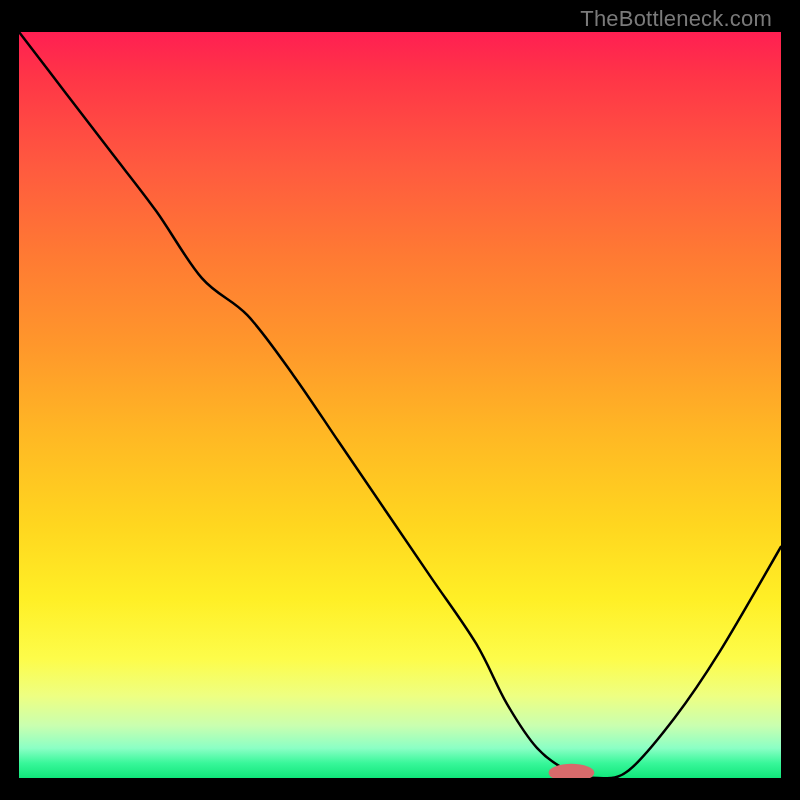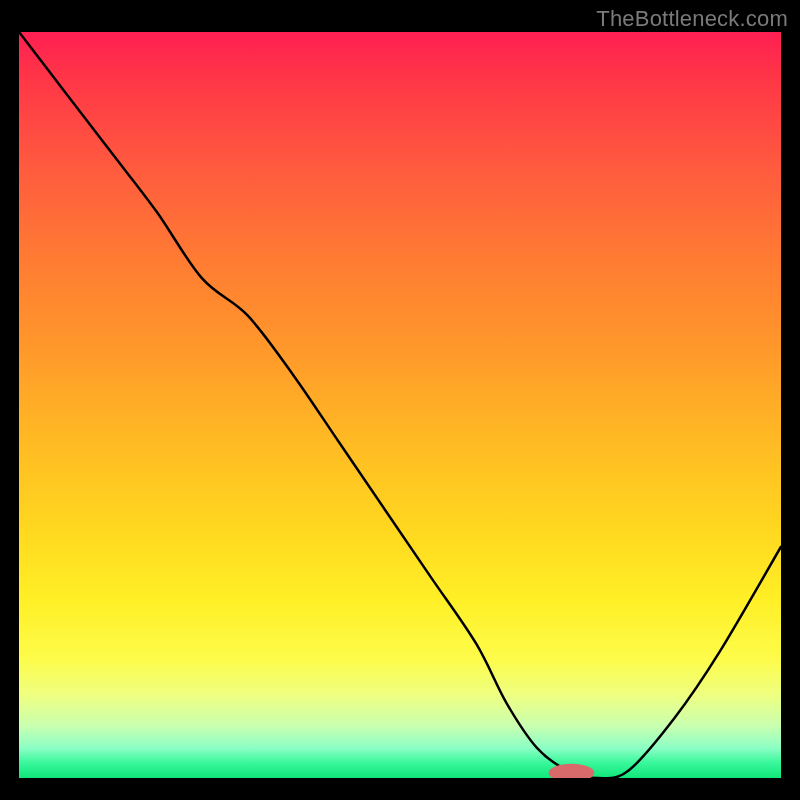--- a/index.html
+++ b/index.html
@@ -10,21 +10,21 @@
   }
   .chart-container {
     position: relative;
     width: 800px;
     height: 800px;
     background: #000;
   }
   .watermark {
     position: absolute;
     top: 6px;
-    right: 12px;
+    right: 28px;
     color: #7a7a7a;
     font-size: 22px;
     font-weight: 400;
     z-index: 20;
     letter-spacing: 0.2px;
   }
   .plot-border {
     position: absolute;
     left: 17px;
     top: 30px;

